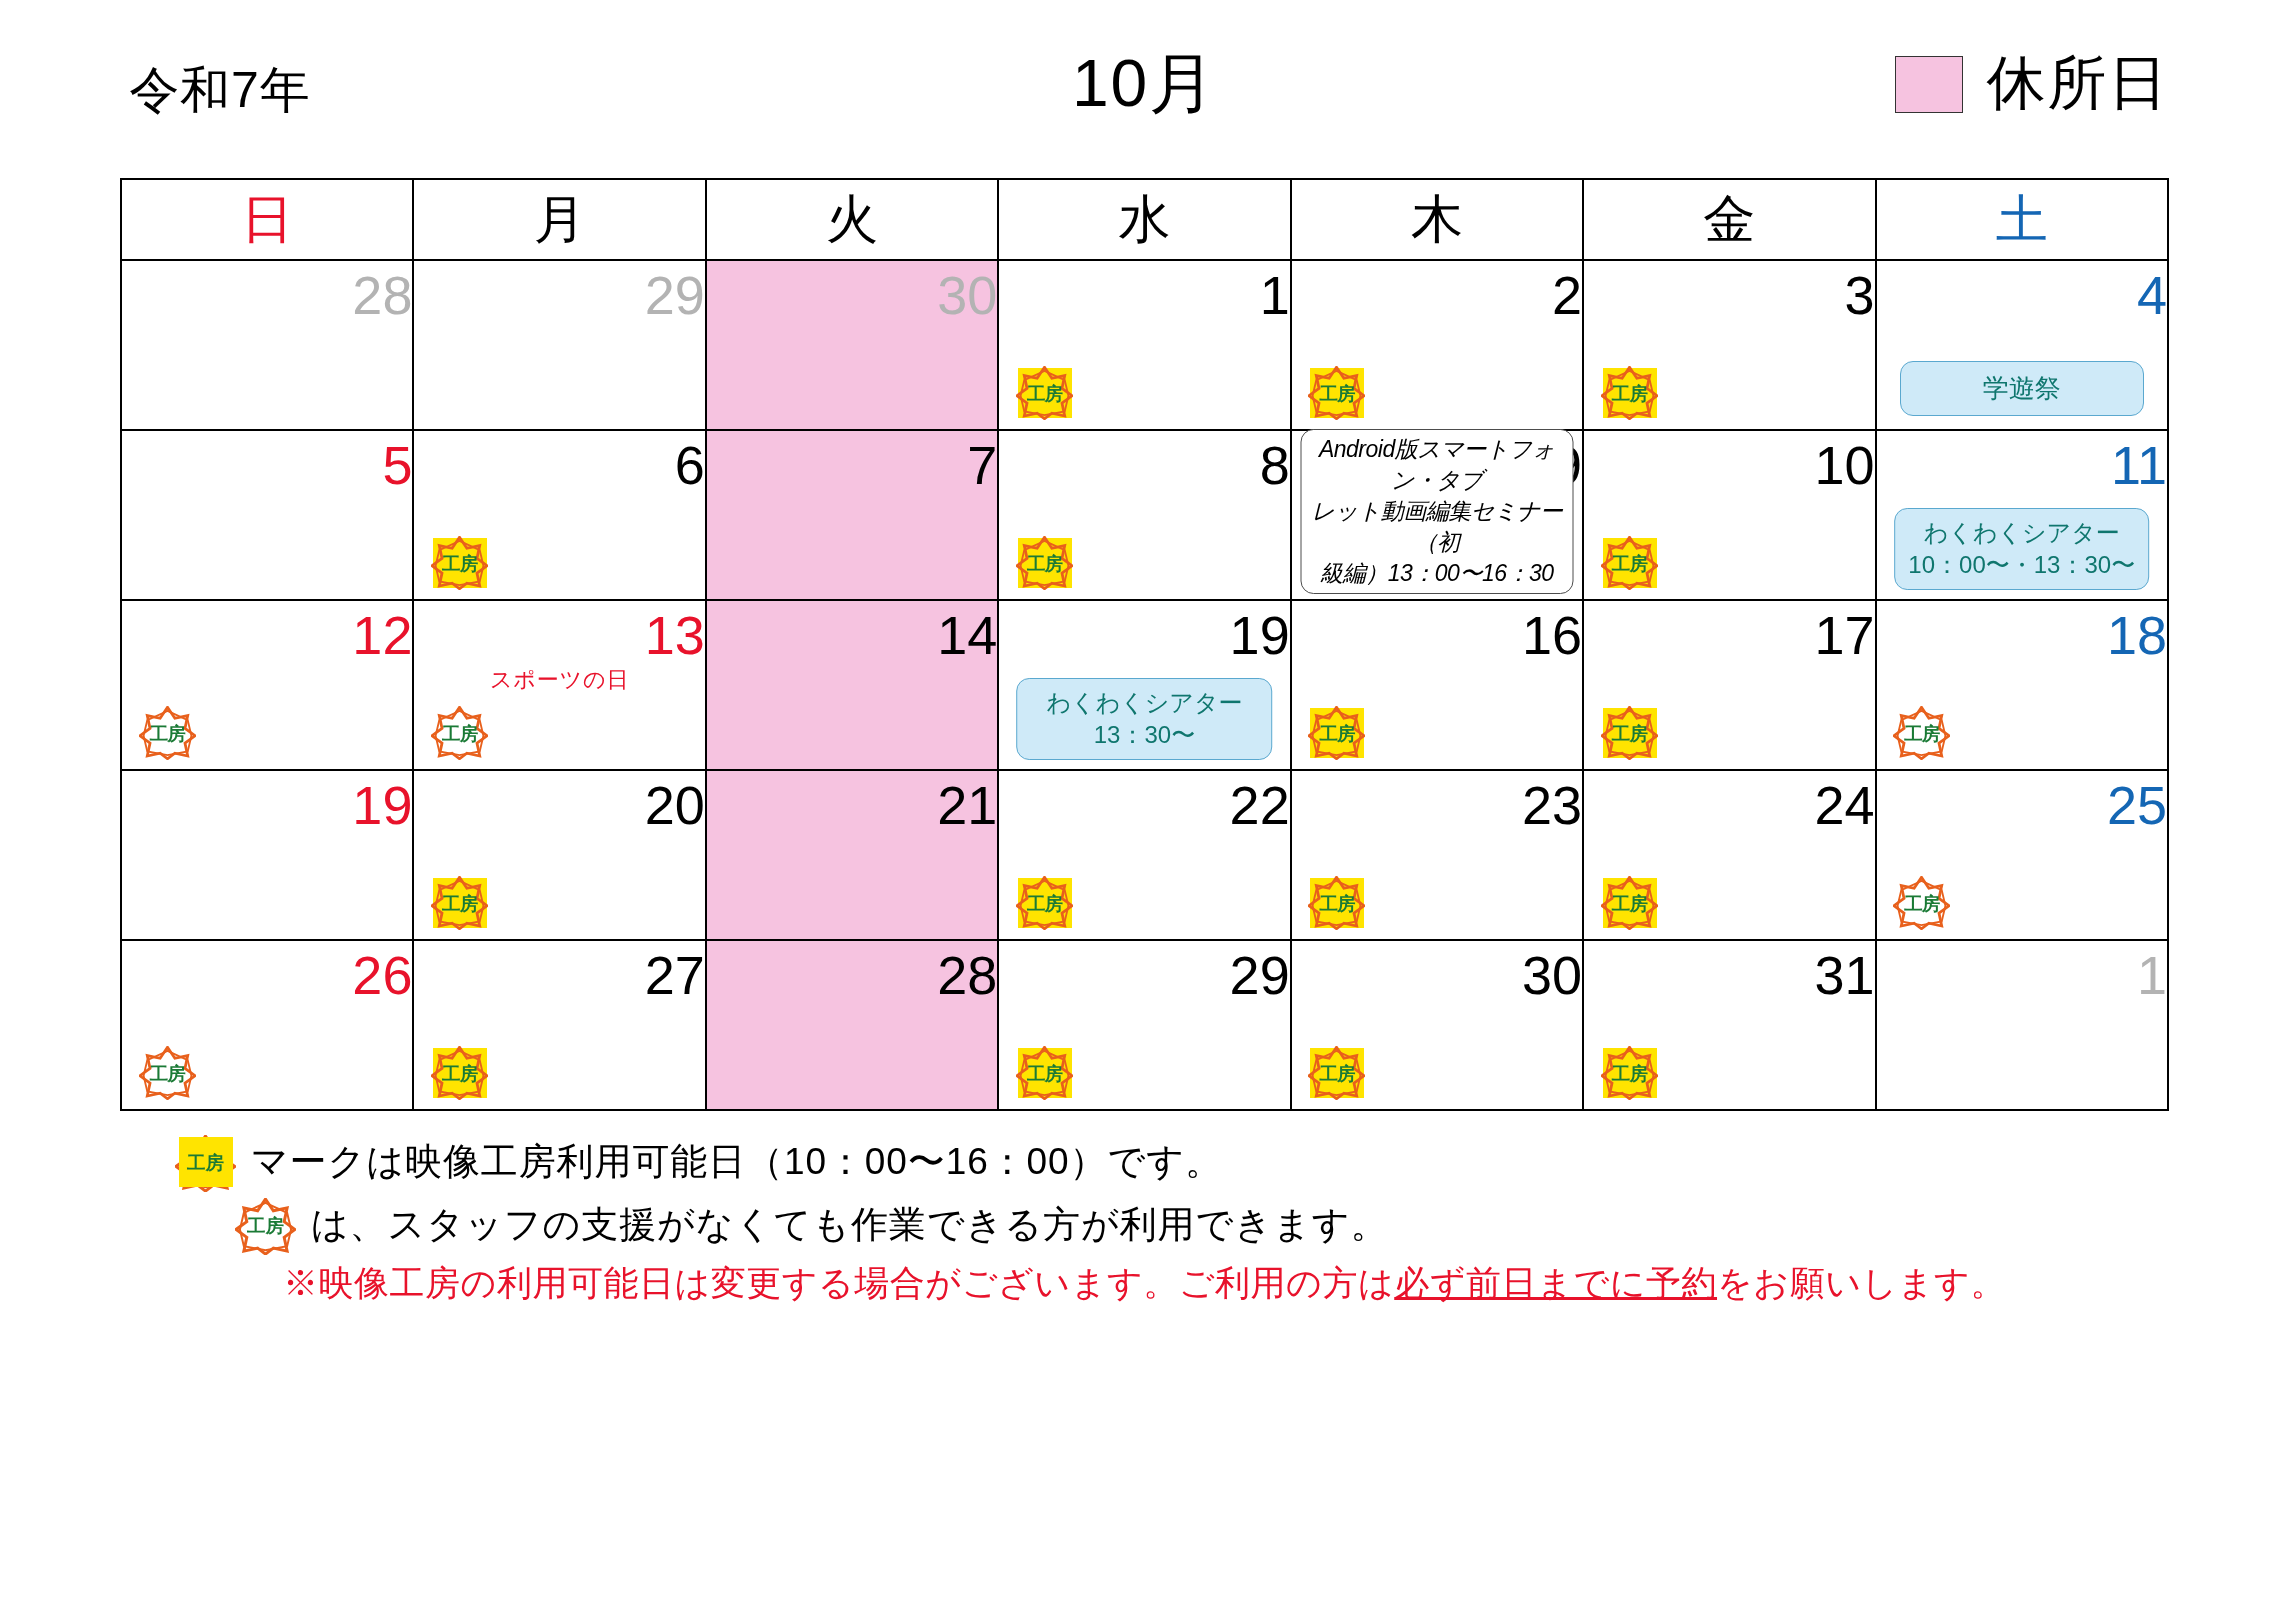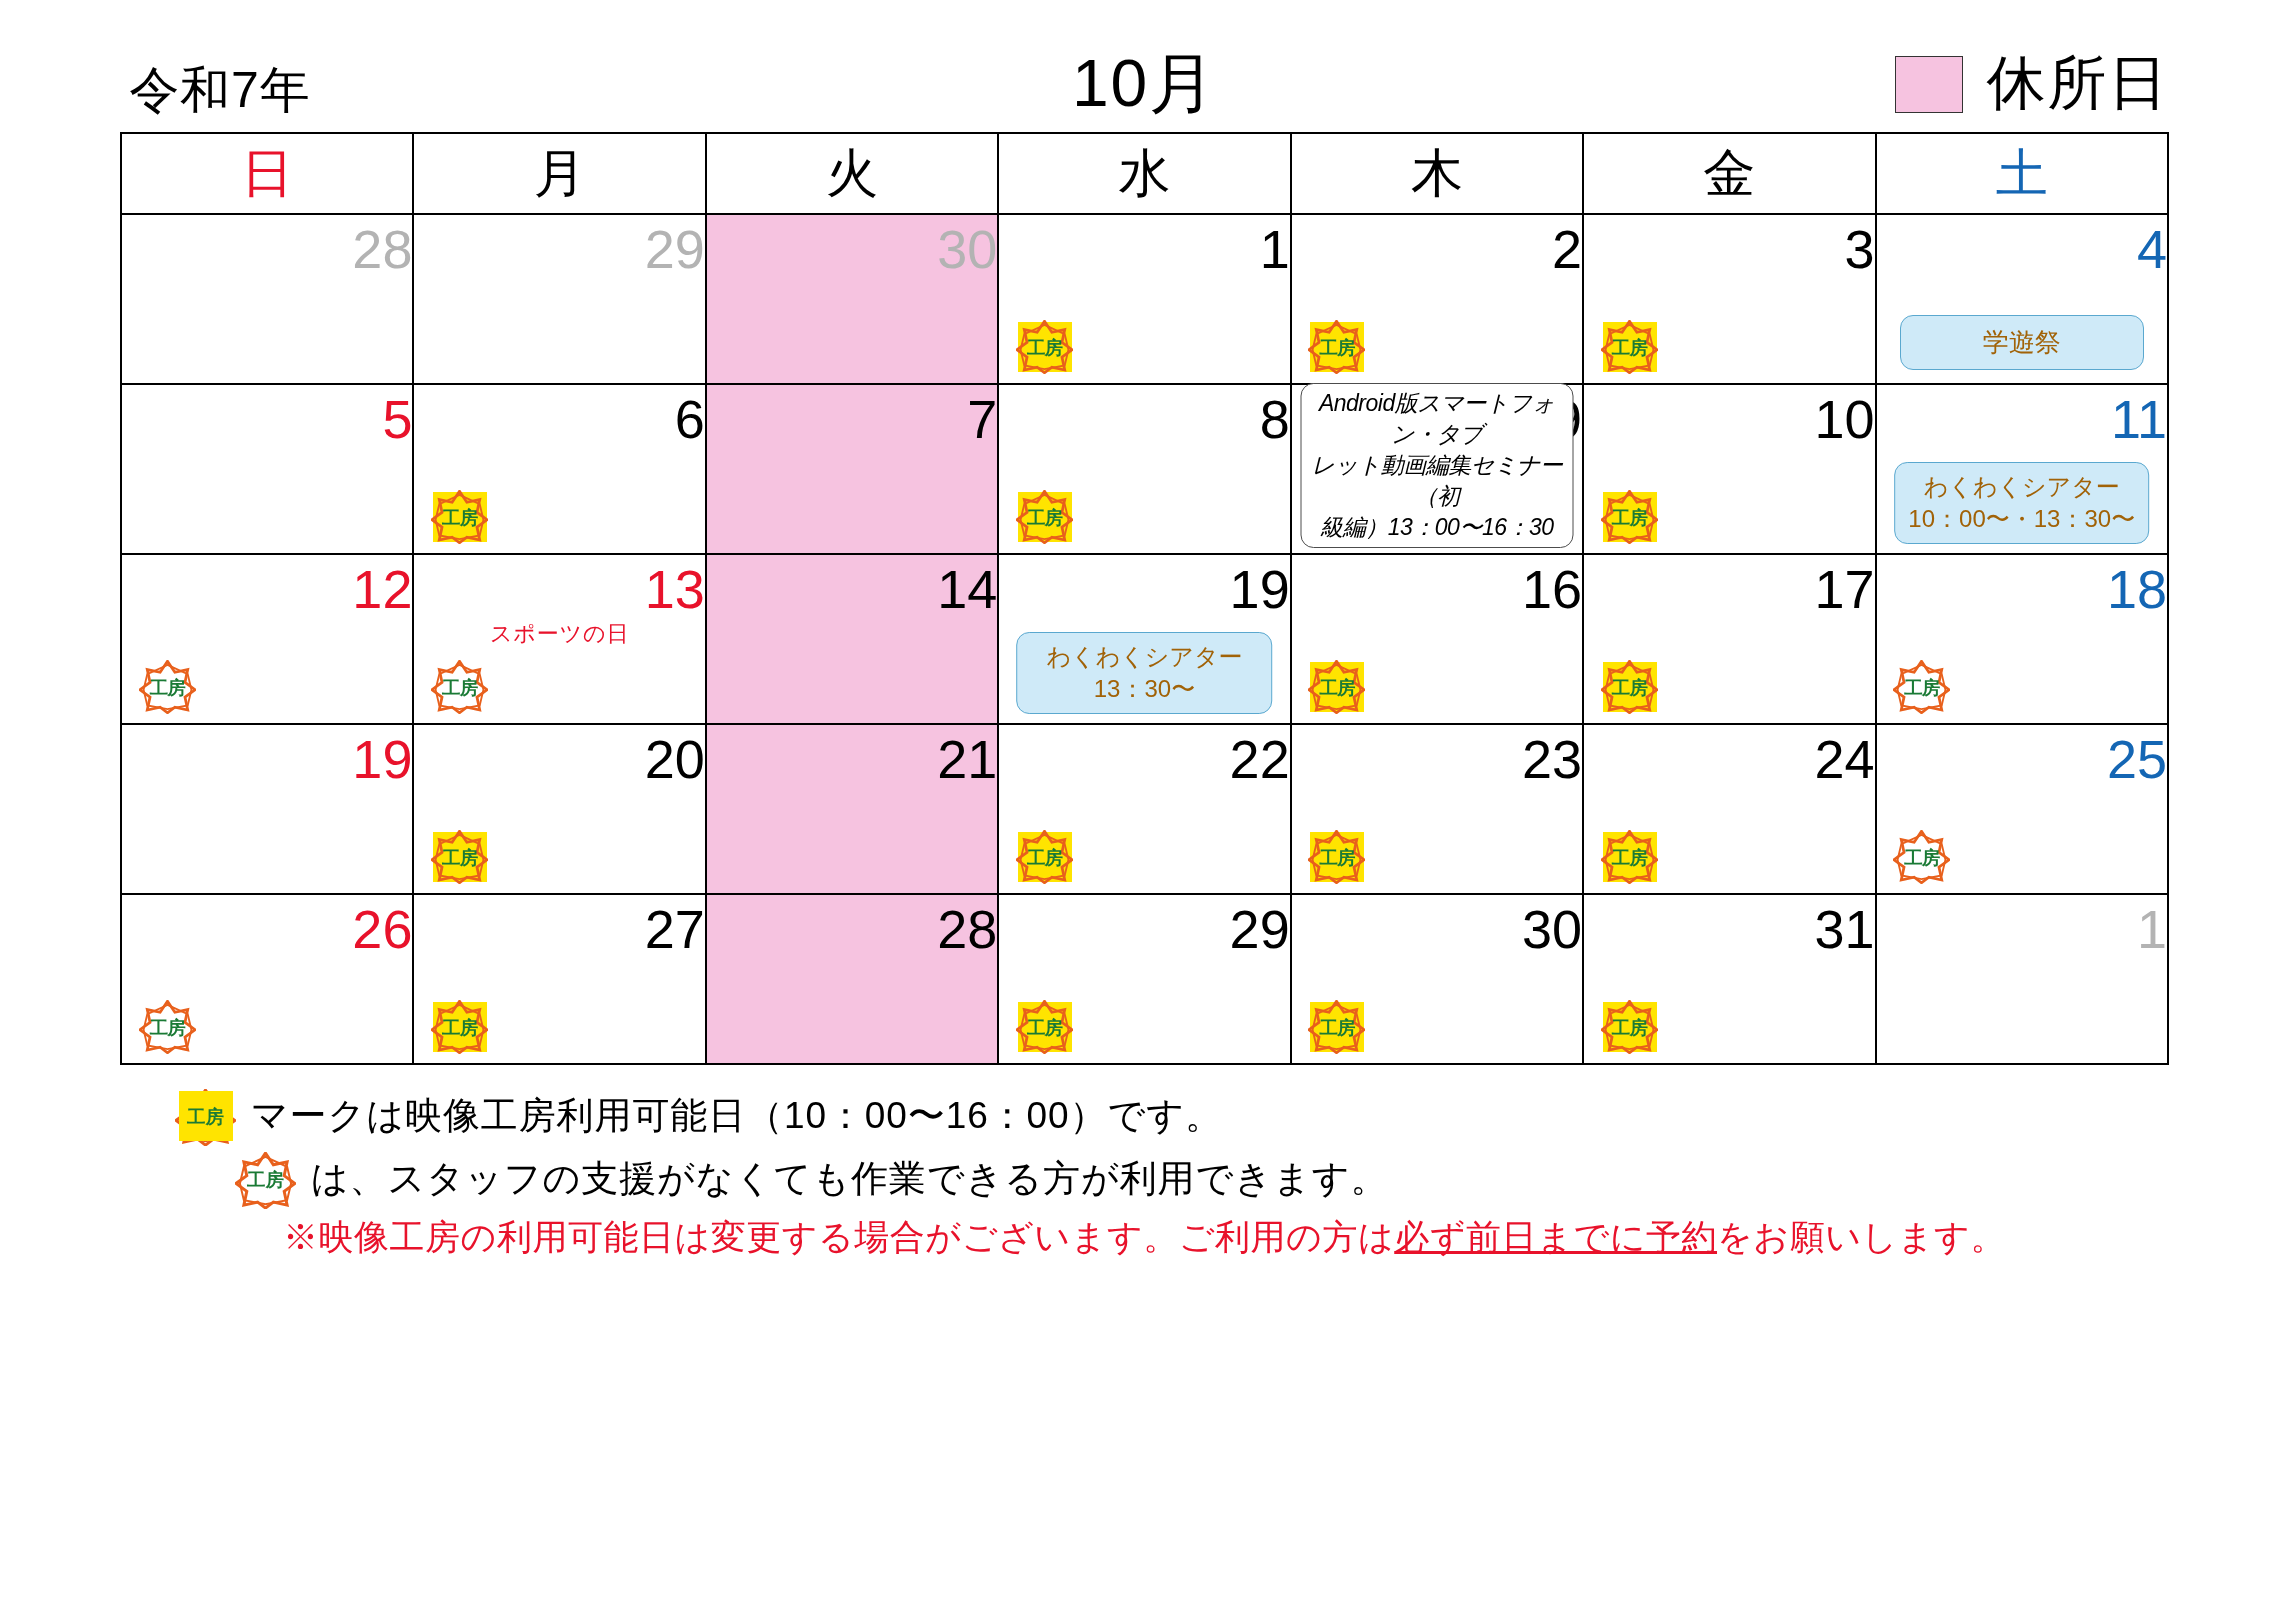--- a/index.html
+++ b/index.html
@@ -18,21 +18,21 @@
     position: relative;
     width: 2289px;
     height: 1619px;
     box-sizing: border-box;
     padding: 0;
   }
 
   
   .header {
     position: relative;
-    height: 132px;
+    height: 178px;
     margin: 0 120px 0 120px;
   }
   .era {
     position: absolute;
     left: 9.2px;
     top: 57px;
     font-size: 50px;
     letter-spacing: 0.9px;
     white-space: nowrap;
   }
@@ -154,21 +154,21 @@
     position: absolute;
     left: 50%;
     transform: translateX(-50%);
     box-sizing: border-box;
     text-align: center;
     border-radius: 13px;
   }
   .ev-blue {
     background: #cfeaf8;
     border: 1.8px solid #5aa8cf;
-    color: #a16207;
+    color: #0f766e;
   }
   .ev-white {
     background: #ffffff;
     border: 1.8px solid #4c4c4c;
     color: #000;
   }
   .ev-1line {
     bottom: 13px;
     width: 84%;
     padding: 11px 3.7px;

